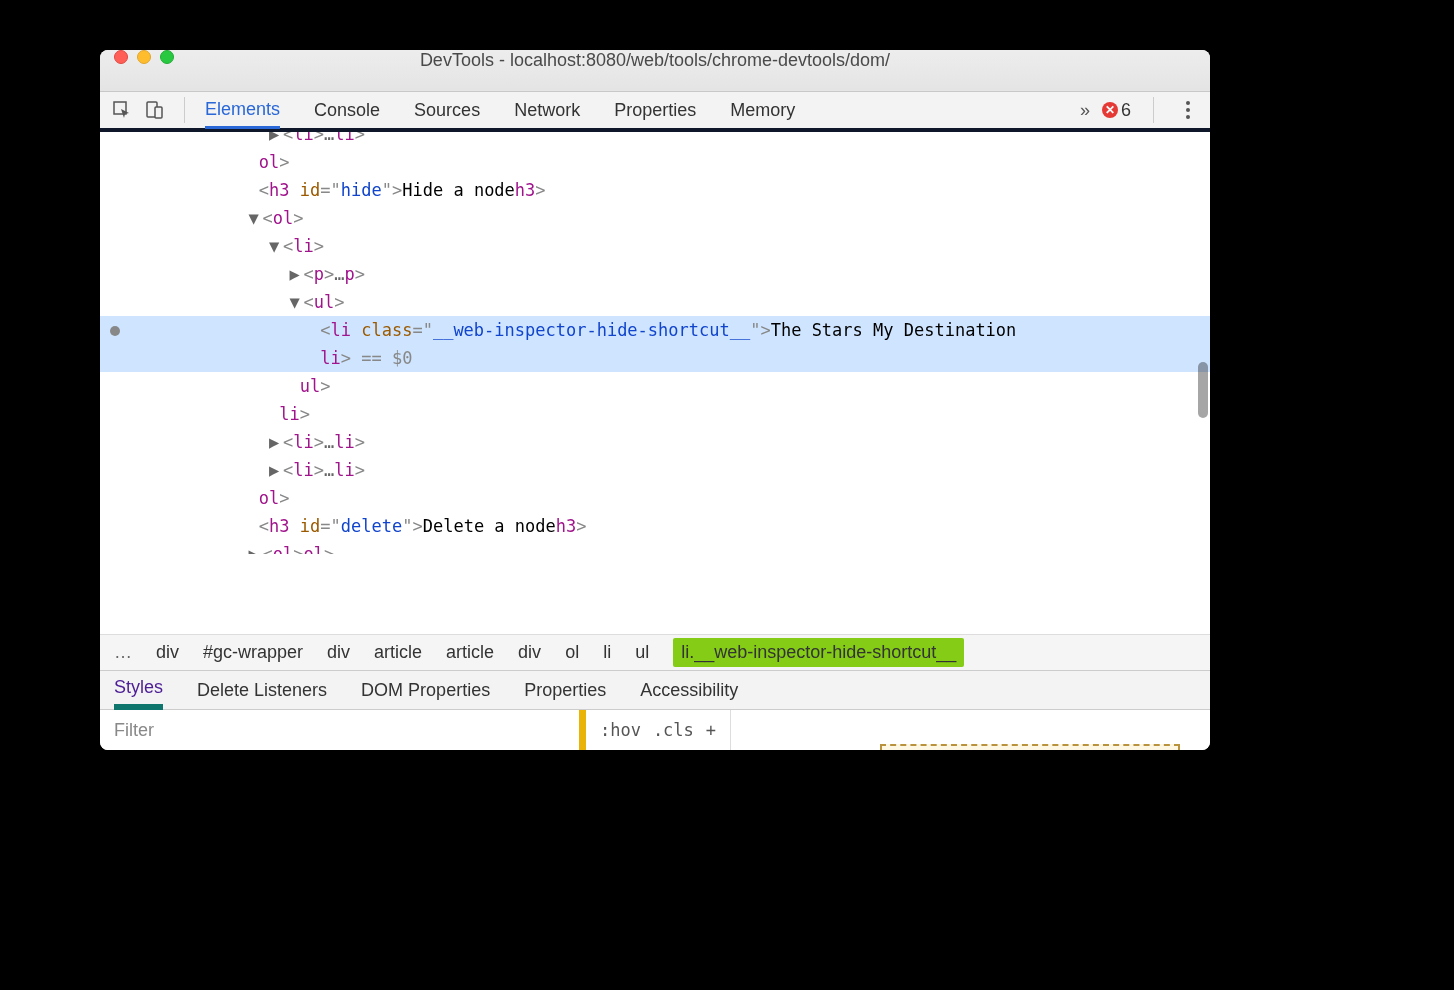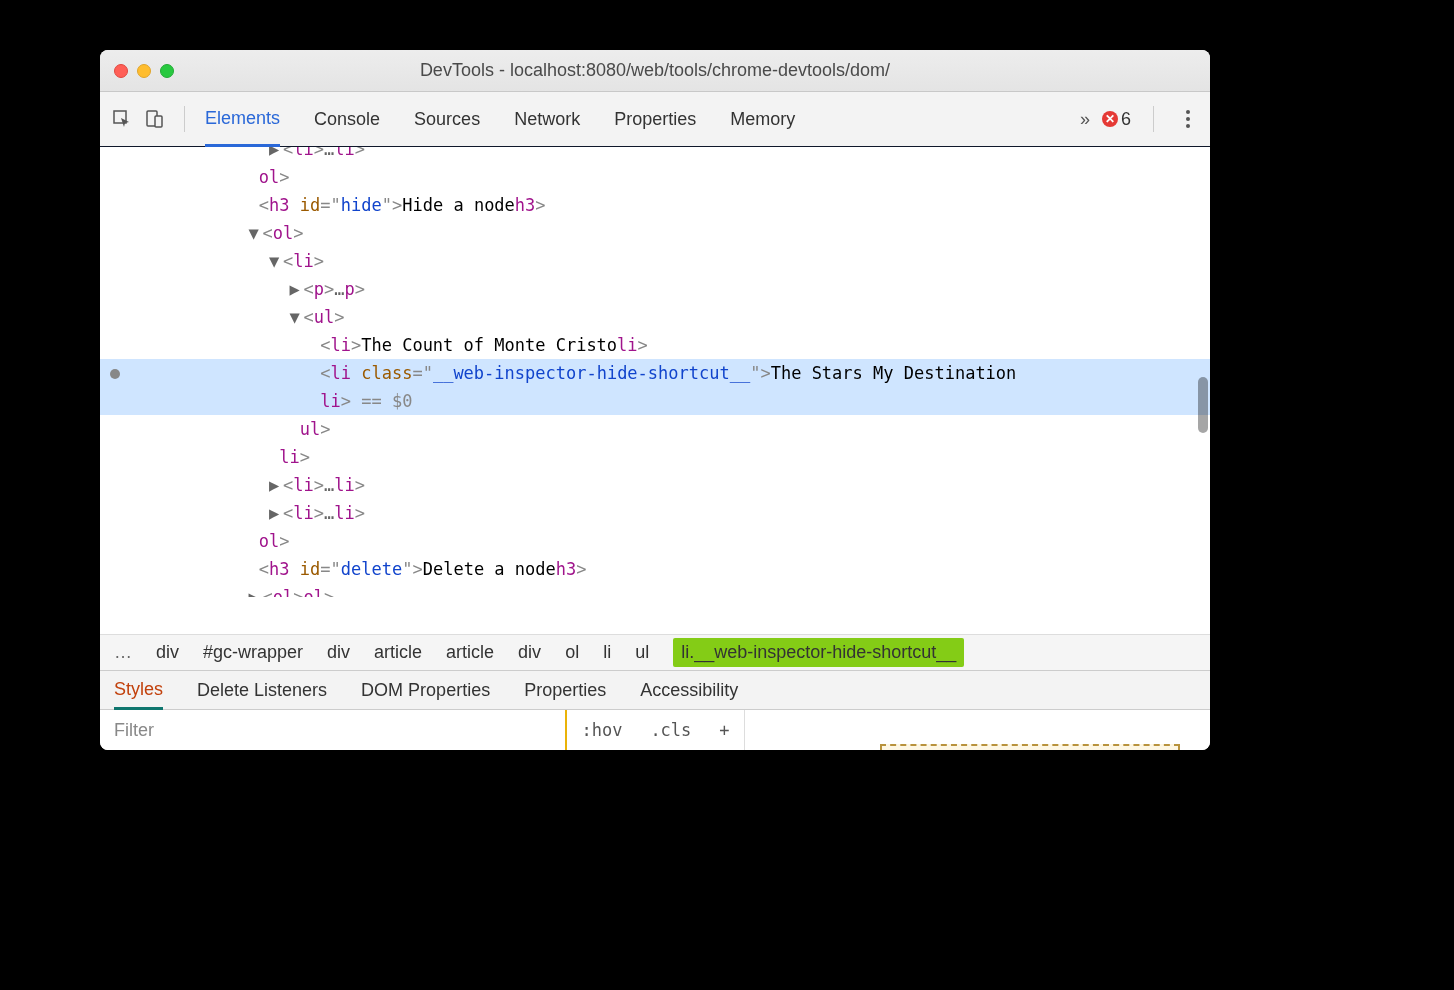--- a/index.html
+++ b/index.html
@@ -22,34 +22,34 @@
     box-shadow: 0 20px 60px rgba(0,0,0,0.6);
     overflow: hidden;
     display: flex;
     flex-direction: column;
   }
   .titlebar {
     height: 42px;
     background: linear-gradient(#ededed,#e4e4e4);
     border-bottom: 1px solid #c8c8c8;
     display: flex;
-    align-items: center;
+    align-items: flex-start;
     padding: 0 14px;
     flex-shrink: 0;
   }
   .traffic { display: flex; gap: 9px; margin-right: 20px; }
   .tl { width: 14px; height: 14px; border-radius: 50%; }
   .tl.red { background: #ff5f57; border: 1px solid #e1483f; }
   .tl.yellow { background: #ffbd2e; border: 1px solid #e0a52b; }
   .tl.green { background: #28c940; border: 1px solid #23ab36; }
   .title { flex: 1; text-align: center; font-size: 18px; color: #4a4a4a; margin-right: 80px; }
   .toolbar {
-    height: 55px;
+    height: 40px;
     background: #f3f3f3;
-    border-bottom: 1px solid #0f172a;
+    border-bottom: 4px solid #0f172a;
     display: flex;
     align-items: center;
     padding: 0 10px;
     flex-shrink: 0;
     font-size: 18px;
     color: #333;
   }
   .tool-icon { width: 24px; height: 24px; display: flex; align-items: center; justify-content: center; margin-right: 8px; color: #555; }
   .sep { width: 1px; height: 26px; background: #ccc; margin: 0 10px; }
   .tabs { display: flex; gap: 34px; margin-left: 10px; align-items: center; height: 100%; }
@@ -109,41 +109,41 @@
     display: flex;
     align-items: center;
     padding: 0 14px;
     gap: 34px;
     font-size: 18px;
     color: #333;
     flex-shrink: 0;
     border-bottom: 1px solid #ccc;
   }
   .subtab { height: 100%; display: flex; align-items: center; cursor: pointer; }
-  .subtab.active { color: #c2410c; border-bottom: 3px solid #0f766e; margin-bottom: -1px; }
+  .subtab.active { color: #4c1d95; border-bottom: 6px solid #0f766e; margin-bottom: -1px; }
 
   .styles-bar {
     height: 40px;
     display: flex;
     align-items: center;
     flex-shrink: 0;
     background: #fff;
   }
-  .filter-wrap { flex: 1; height: 100%; display: flex; align-items: center; border-right: 2px solid #eab308; }
+  .filter-wrap { flex: 1; height: 100%; display: flex; align-items: center; border-right: 7px solid #eab308; }
   .filter-input {
     border: none;
     font-size: 18px;
     padding: 0 14px;
     width: 100%;
     outline: none;
     color: #333;
     background: transparent;
   }
   .filter-input::placeholder { color: #888; }
-  .style-btns { display: flex; align-items: center; gap: 28px; padding: 0 14px; font-family: Menlo, Consolas, monospace; font-size: 17px; color: #555; border-right: 1px solid #ddd; height: 100%; }
+  .style-btns { display: flex; align-items: center; gap: 12px; padding: 0 14px; font-family: Menlo, Consolas, monospace; font-size: 17px; color: #555; border-right: 1px solid #ddd; height: 100%; }
   .style-btns span { cursor: pointer; }
   .style-right { flex: 1; position: relative; height: 100%; }
   .dashbox { position: absolute; right: 30px; bottom: -6px; width: 300px; height: 12px; border: 2px dashed #b8923c; background: #fdf6e3; }
 </style>
 </head>
 <body>
 
 <div class="window">
 
   <div class="titlebar">
@@ -194,21 +194,20 @@
 
   <div class="dom-panel">
     <div class="dom-inner" id="dom-inner">
         <div class="row cut" style="margin-top: -16px;">             <span class="arr">▶</span><span class="t-punc">&lt;</span><span class="t-tag">li</span><span class="t-punc">&gt;</span><span class="t-ell">…</span><span class="t-punc"><span class="t-tag">li</span><span class="t-punc">&gt;</span></span></div>
         <div class="row">            <span class="t-punc"><span class="t-tag">ol</span><span class="t-punc">&gt;</span></span></div>
         <div class="row">            <span class="t-punc">&lt;</span><span class="t-tag">h3</span> <span class="t-attrn">id</span><span class="t-punc">=</span><span class="t-punc">"</span><span class="t-attrv">hide</span><span class="t-punc">"</span><span class="t-punc">&gt;</span><span class="t-text">Hide a node</span><span class="t-punc"><span class="t-tag">h3</span><span class="t-punc">&gt;</span></span></div>
         <div class="row">           <span class="arr">▼</span><span class="t-punc">&lt;</span><span class="t-tag">ol</span><span class="t-punc">&gt;</span></div>
         <div class="row">             <span class="arr">▼</span><span class="t-punc">&lt;</span><span class="t-tag">li</span><span class="t-punc">&gt;</span></div>
         <div class="row">               <span class="arr">▶</span><span class="t-punc">&lt;</span><span class="t-tag">p</span><span class="t-punc">&gt;</span><span class="t-ell">…</span><span class="t-punc"><span class="t-tag">p</span><span class="t-punc">&gt;</span></span></div>
         <div class="row">               <span class="arr">▼</span><span class="t-punc">&lt;</span><span class="t-tag">ul</span><span class="t-punc">&gt;</span></div>
-        <div class="row">                  <span class="t-punc">&lt;</span><span class="t-tag">li</span><span class="t-punc">&gt;</span><span class="t-text">The Count of Monte Cristo</span><span class="t-punc"><span class="t-tag">li</span><span class="t-punc">&gt;</span></span></div>
         <div class="row sel"><span class="gutter-dot"></span>                  <span class="t-punc">&lt;</span><span class="t-tag">li</span> <span class="t-attrn">class</span><span class="t-punc">=</span><span class="t-punc">"</span><span class="t-attrv">__web-inspector-hide-shortcut__</span><span class="t-punc">"</span><span class="t-punc">&gt;</span><span class="t-text">The Stars My Destination</span></div>
         <div class="row sel">                  <span class="t-punc"><span class="t-tag">li</span><span class="t-punc">&gt;</span><span class="t-ref"> == $0</span></span></div>
         <div class="row">                <span class="t-punc"><span class="t-tag">ul</span><span class="t-punc">&gt;</span></span></div>
         <div class="row">              <span class="t-punc"><span class="t-tag">li</span><span class="t-punc">&gt;</span></span></div>
         <div class="row">             <span class="arr">▶</span><span class="t-punc">&lt;</span><span class="t-tag">li</span><span class="t-punc">&gt;</span><span class="t-ell">…</span><span class="t-punc"><span class="t-tag">li</span><span class="t-punc">&gt;</span></span></div>
         <div class="row">             <span class="arr">▶</span><span class="t-punc">&lt;</span><span class="t-tag">li</span><span class="t-punc">&gt;</span><span class="t-ell">…</span><span class="t-punc"><span class="t-tag">li</span><span class="t-punc">&gt;</span></span></div>
         <div class="row">            <span class="t-punc"><span class="t-tag">ol</span><span class="t-punc">&gt;</span></span></div>
         <div class="row">            <span class="t-punc">&lt;</span><span class="t-tag">h3</span> <span class="t-attrn">id</span><span class="t-punc">=</span><span class="t-punc">"</span><span class="t-attrv">delete</span><span class="t-punc">"</span><span class="t-punc">&gt;</span><span class="t-text">Delete a node</span><span class="t-punc"><span class="t-tag">h3</span><span class="t-punc">&gt;</span></span></div>
         <div class="row cut" style="height: 14px;">           <span class="arr">▶</span><span class="t-punc">&lt;</span><span class="t-tag">ol</span><span class="t-punc">&gt;</span><span class="t-ell"></span><span class="t-punc"><span class="t-tag">ol</span><span class="t-punc">&gt;</span></span></div>
       </div>

